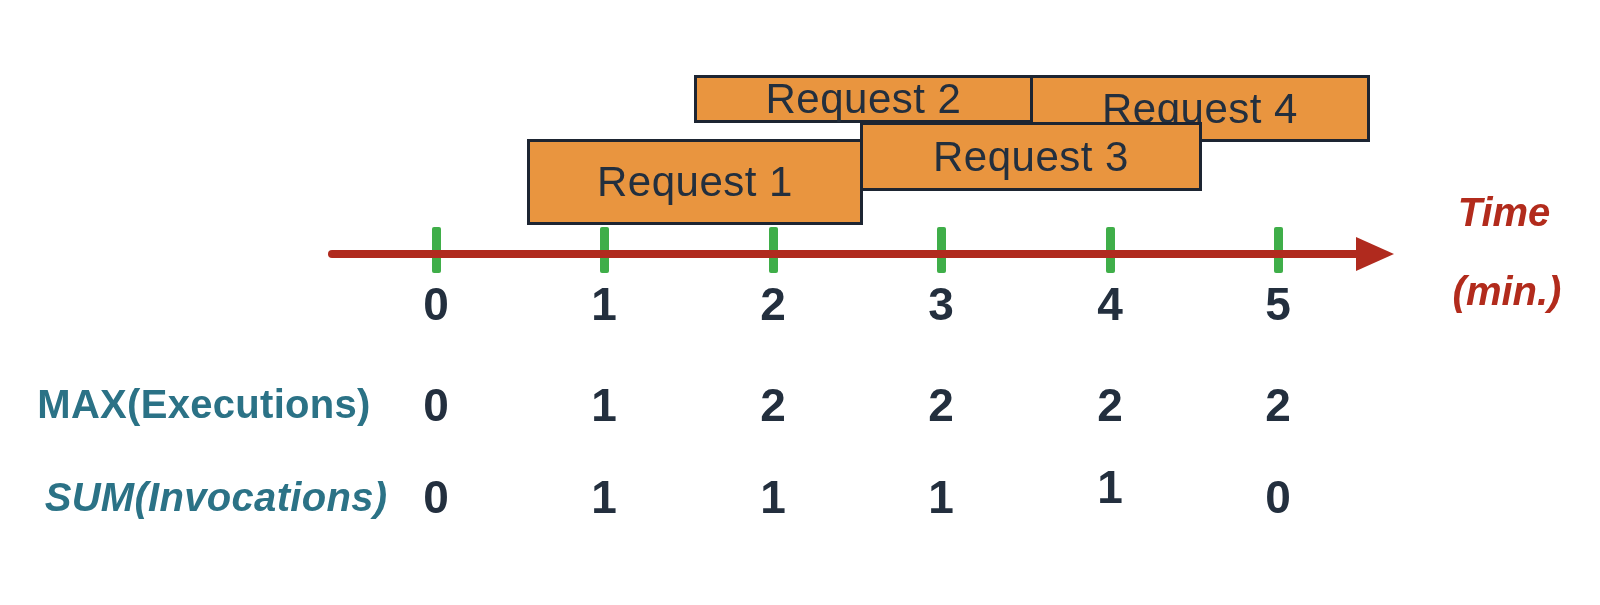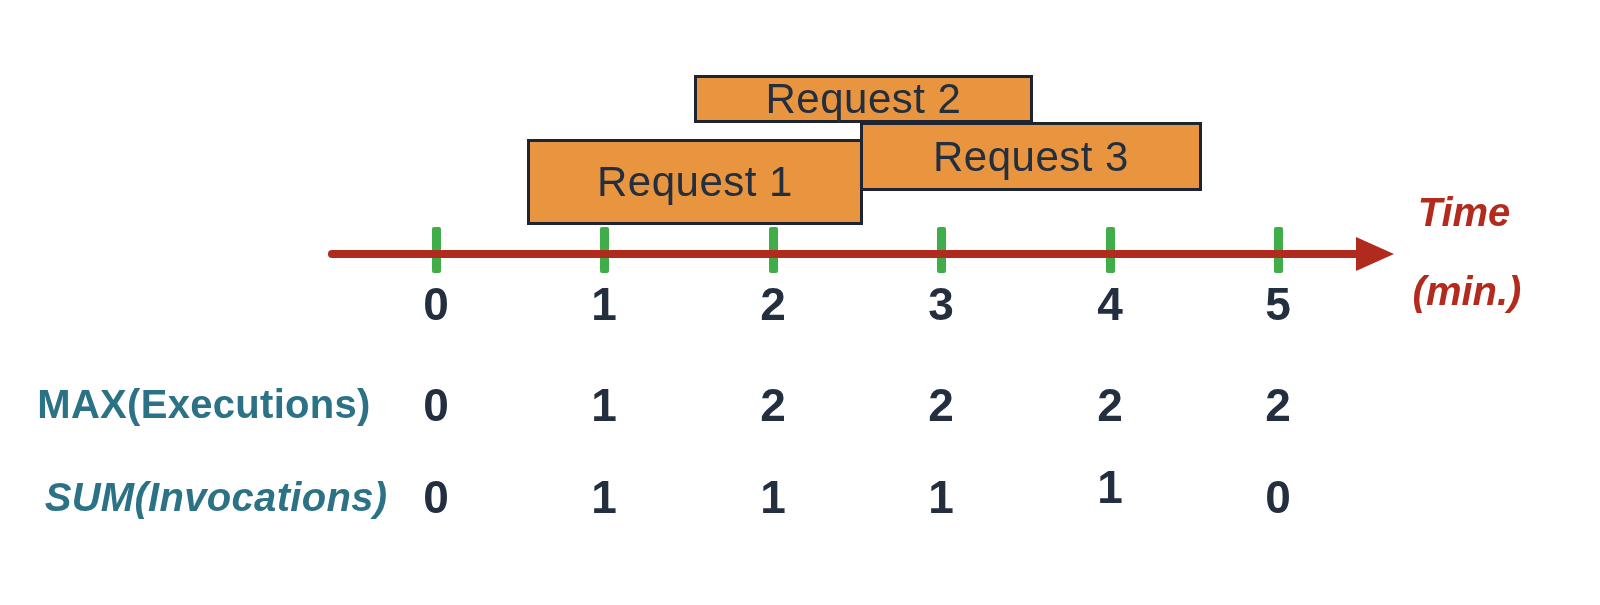--- a/index.html
+++ b/index.html
@@ -52,31 +52,32 @@
   
   .metric-label{
     position:absolute;transform:translate(-50%,-50%);white-space:nowrap;
     font-size:40px;font-weight:700;color:var(--teal,#2B7286);letter-spacing:0.3px;
   }
   .metric-label.max{left:204px;top:404px;}
   .metric-label.sum{left:216px;top:497px;font-style:italic;}
   
   .time-label{
     position:absolute;transform:translate(-50%,-50%);white-space:nowrap;
-    font-style:italic;font-weight:700;font-size:40px;color:var(--red-text,#B22B1C);
+    font-style:italic;font-weight:700;font-size:40px;color:var(--red-text,#B22B1C);margin-left:40px;
   }
   .time-line1{left:1464px;top:212px;}
   .time-line2{left:1467px;top:291px;}
 </style>
 </head>
 <body>
 
 <div class="canvas">
 
   <div class="req req2">Request 2</div>
+  <div class="req req4">Request 4</div>
   <div class="req req1">Request 1</div>
   <div class="req req3">Request 3</div>
 
   <div class="axis-line"></div>
   <div class="arrowhead"></div>
 
   <div class="tick col-0"></div>
   <div class="tick col-1"></div>
   <div class="tick col-2"></div>
   <div class="tick col-3"></div>

